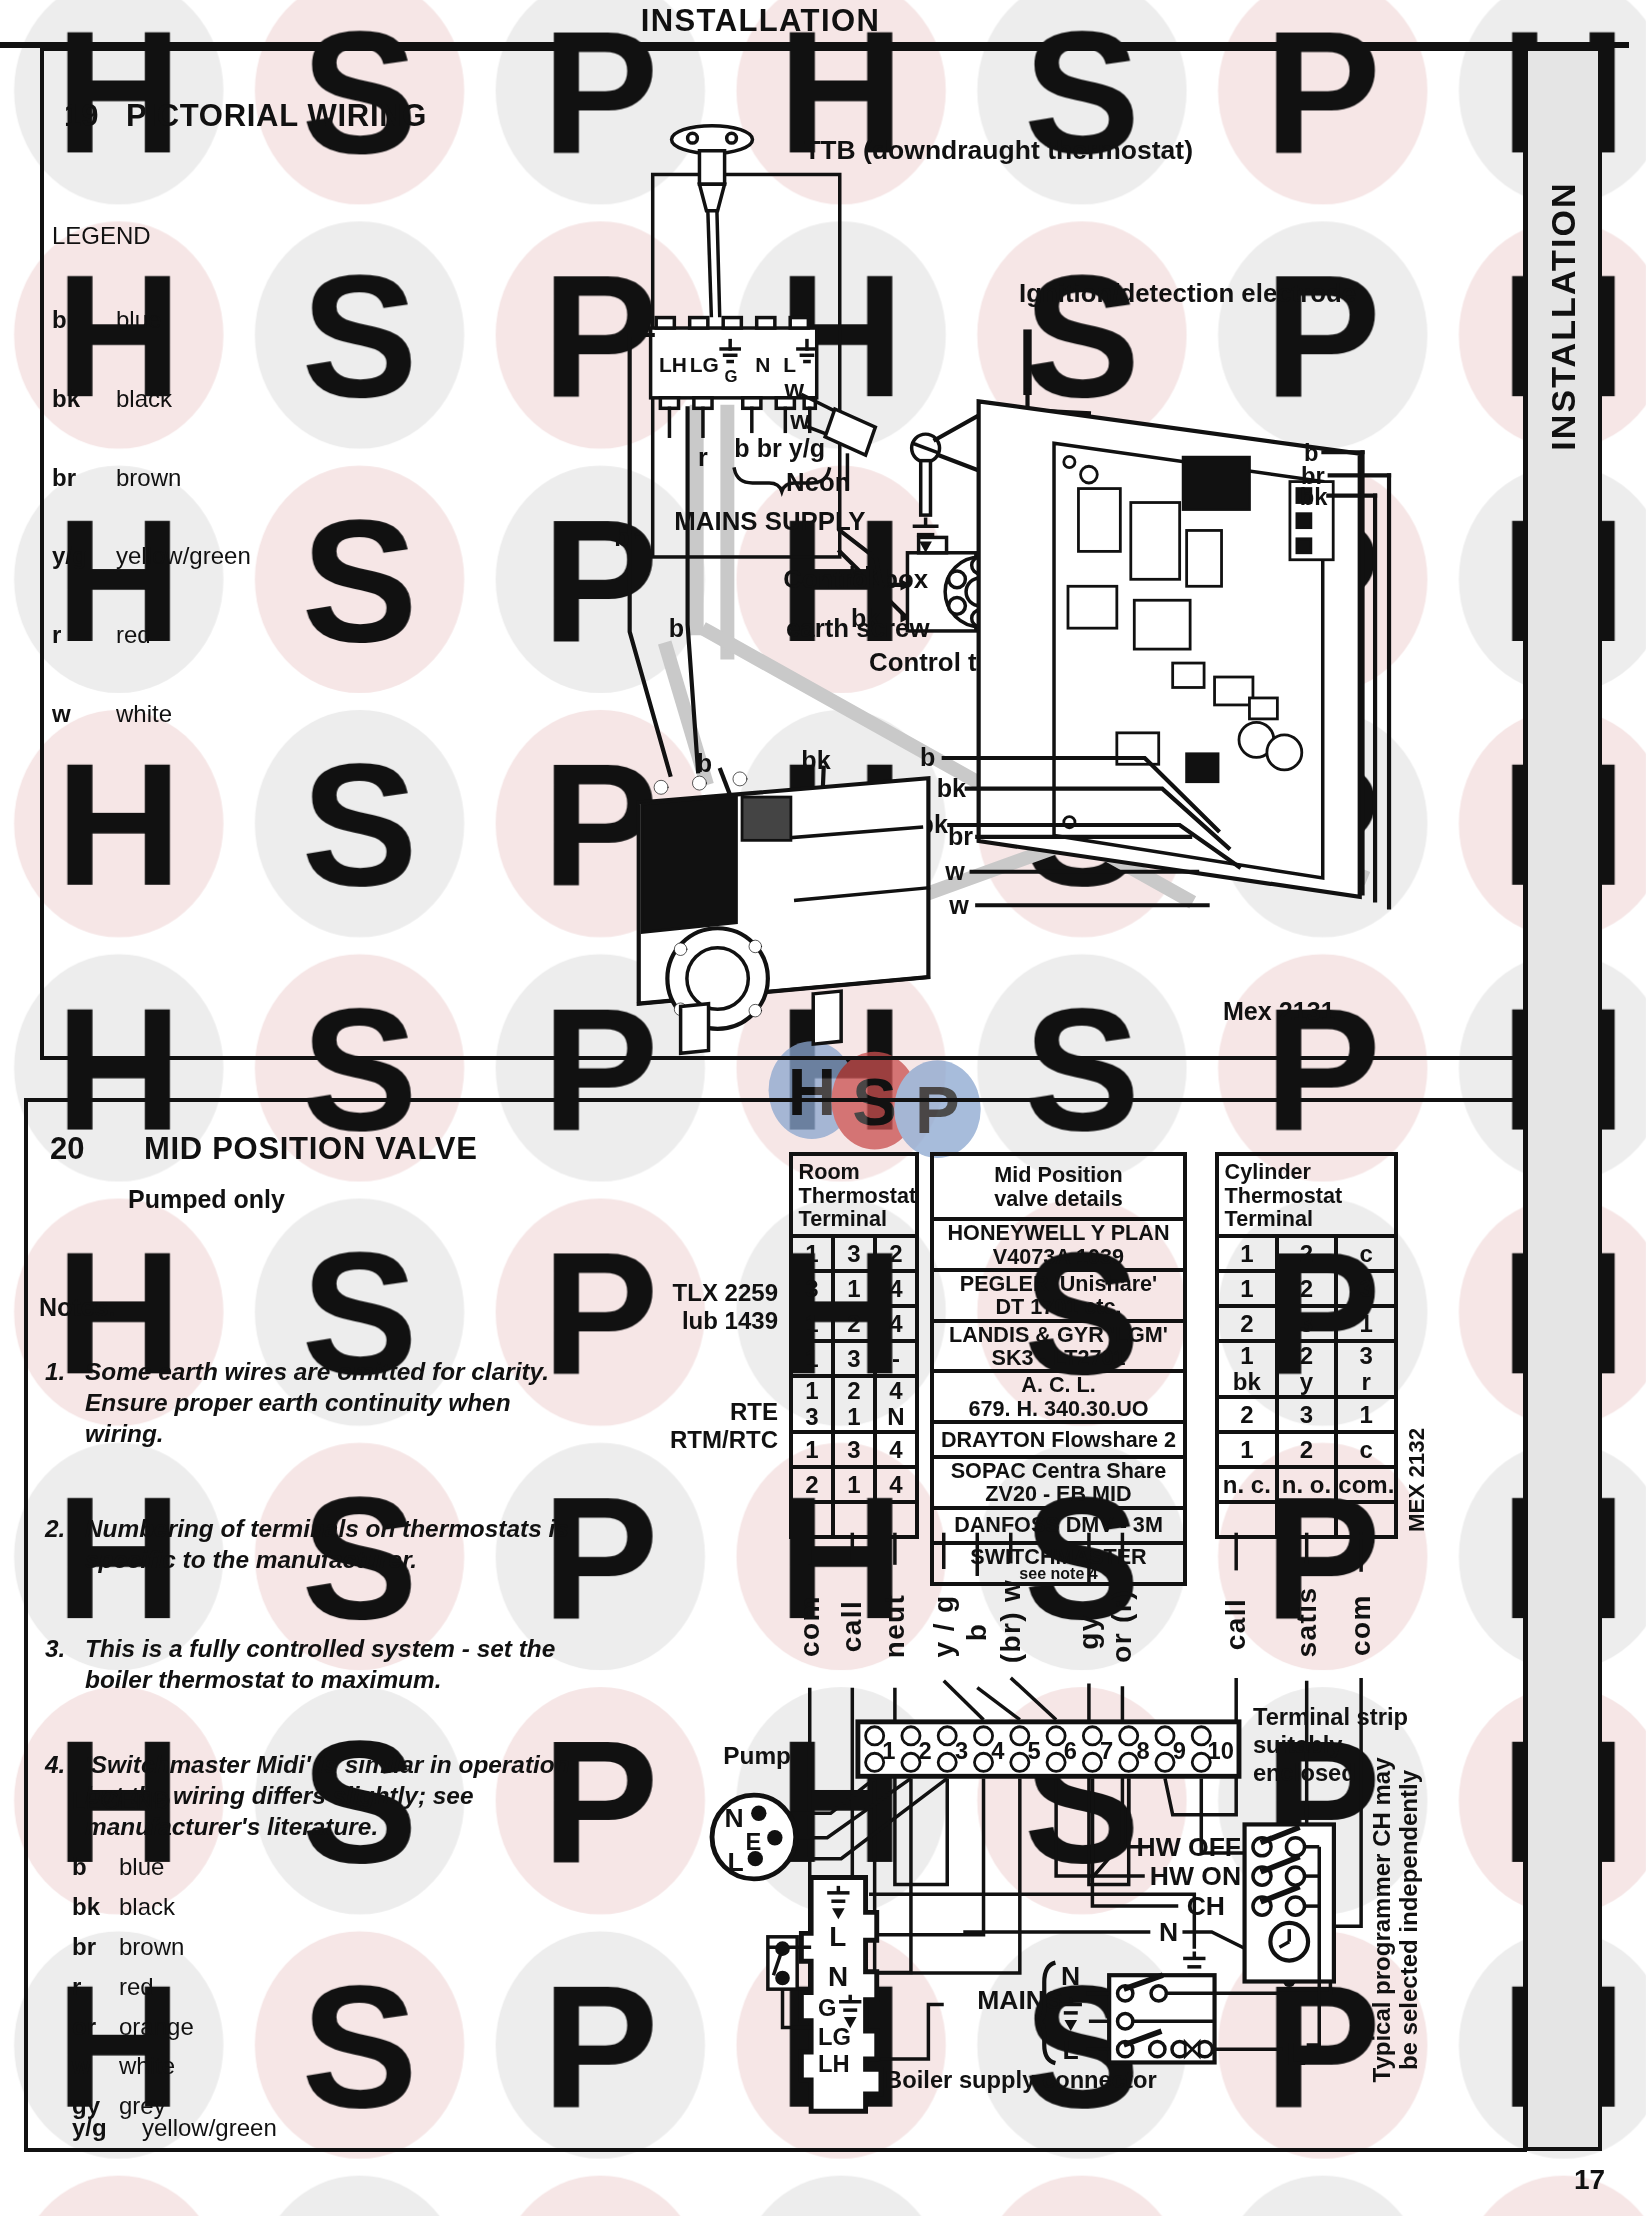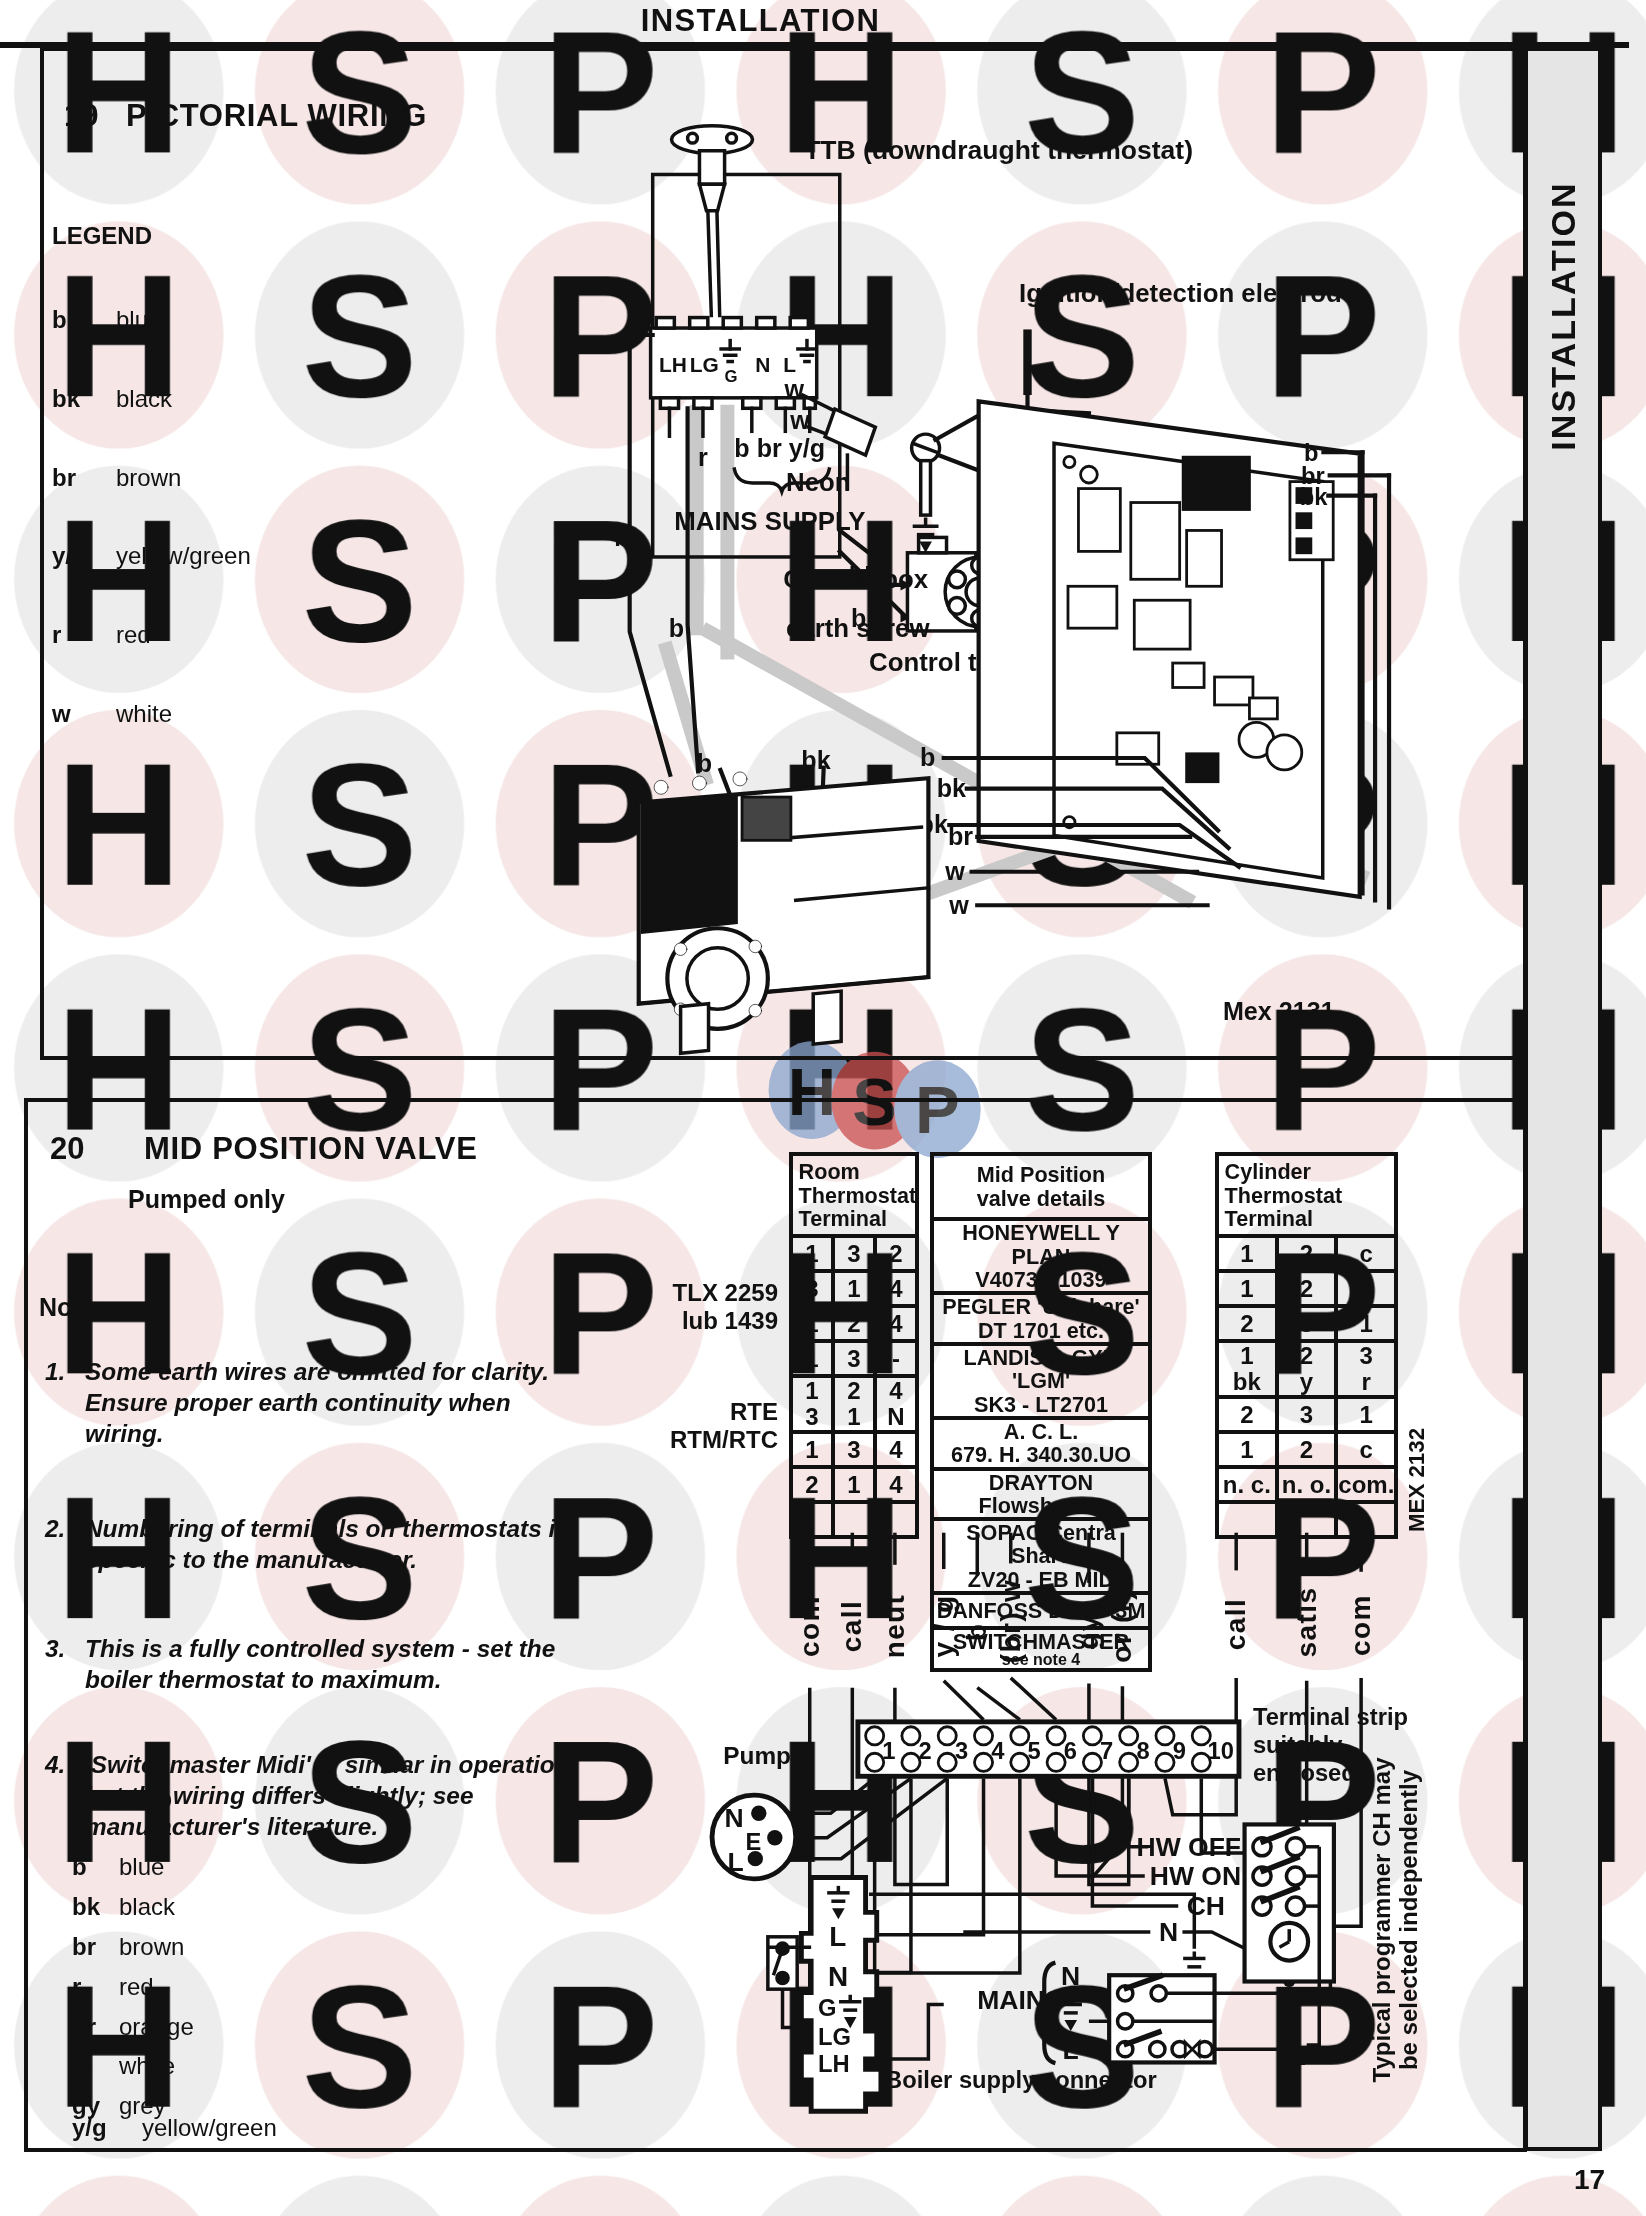--- a/index.html
+++ b/index.html
@@ -8,21 +8,21 @@
   #wm, #art{position:absolute;left:0;top:0;}
   .abs{position:absolute;}
   .box{position:absolute;border:4.9px solid #111;background:transparent;}
   .hd{font-weight:bold;}
   .rule{position:absolute;background:#111;}
   
   .sec-num{font-weight:bold;font-size:31px;}
   .sec-title{font-weight:bold;font-size:31px;letter-spacing:0.7px;}
   .subt{font-weight:bold;font-size:25px;}
   
-  .leg-title{font-weight:bold;font-size:24px;}
+  .leg-title{font-weight:normal;font-size:24px;}
   .leg-row{position:absolute;font-size:24px;white-space:nowrap;}
   .leg-key{font-weight:bold;display:inline-block;}
   .leg-val{font-weight:normal;}
   
   .note{position:absolute;font-style:italic;font-weight:600;font-size:24.4px;line-height:31px;white-space:nowrap;}
   .note .n{position:absolute;left:-40px;top:0;font-weight:bold;}
   .rowlab{position:absolute;font-weight:bold;font-size:24px;text-align:right;line-height:28px;white-space:nowrap;}
   
   table.t{position:absolute;border-collapse:collapse;table-layout:fixed;background:transparent;}
   table.t th, table.t td{border:4.2px solid #111;font-weight:bold;color:#111;
@@ -615,21 +615,21 @@
           <td>4</td>
         </tr>
       <tr>
           <td></td>
           <td></td>
           <td></td>
         </tr>
     </tbody>
   </table>
 
-  <table class="t tv" style="left:930px;top:1152px;width:222px;">
+  <table class="t tv" style="left:930px;top:1152px;width:257px;">
     <thead>
         <tr>
           <th>Mid Position
 valve details</th>
         </tr>
       </thead>
     <tbody>
       <tr>
           <td><span>HONEYWELL Y PLAN
 V4073A 1039</span></td>

